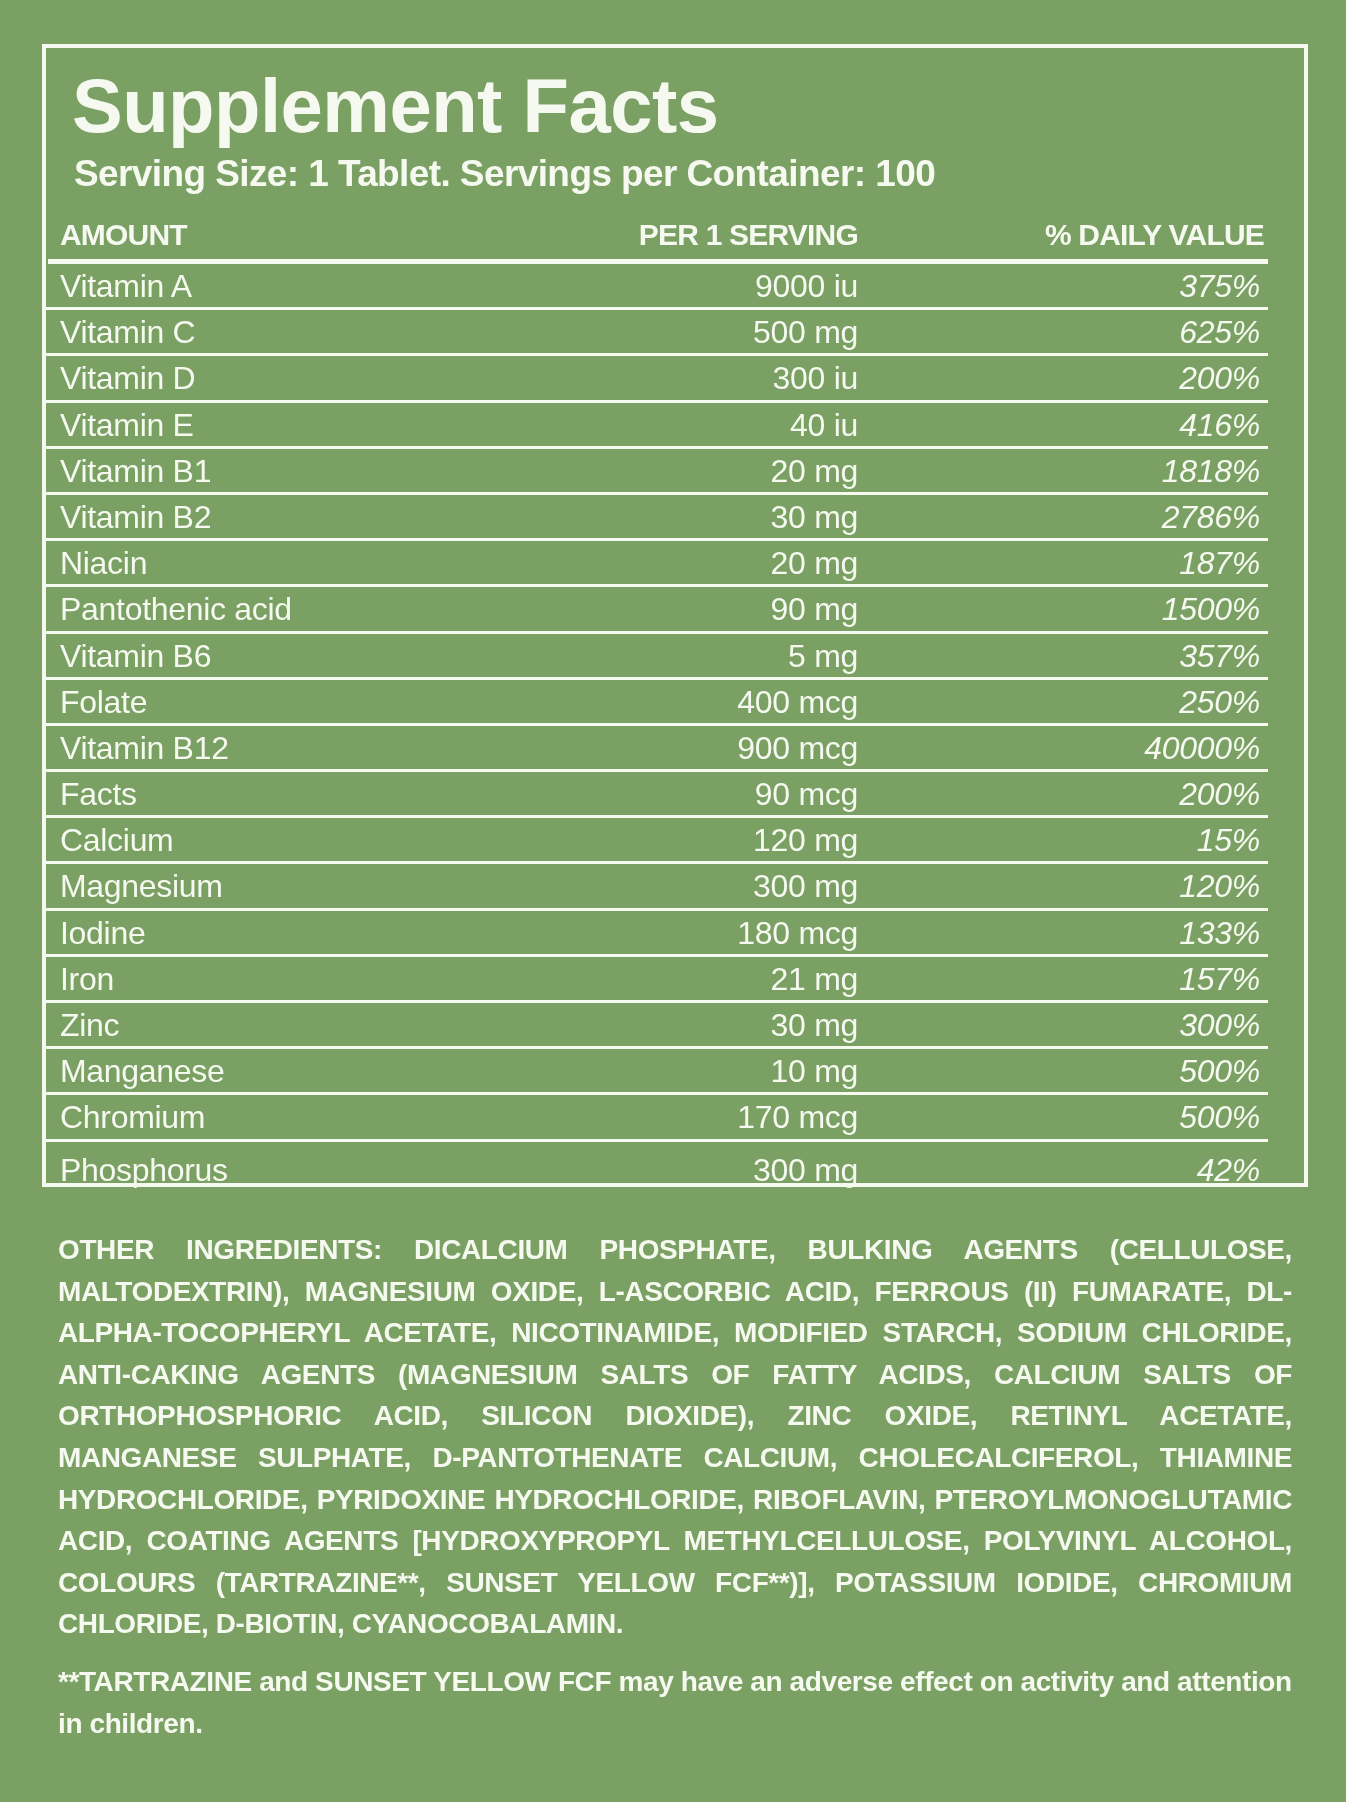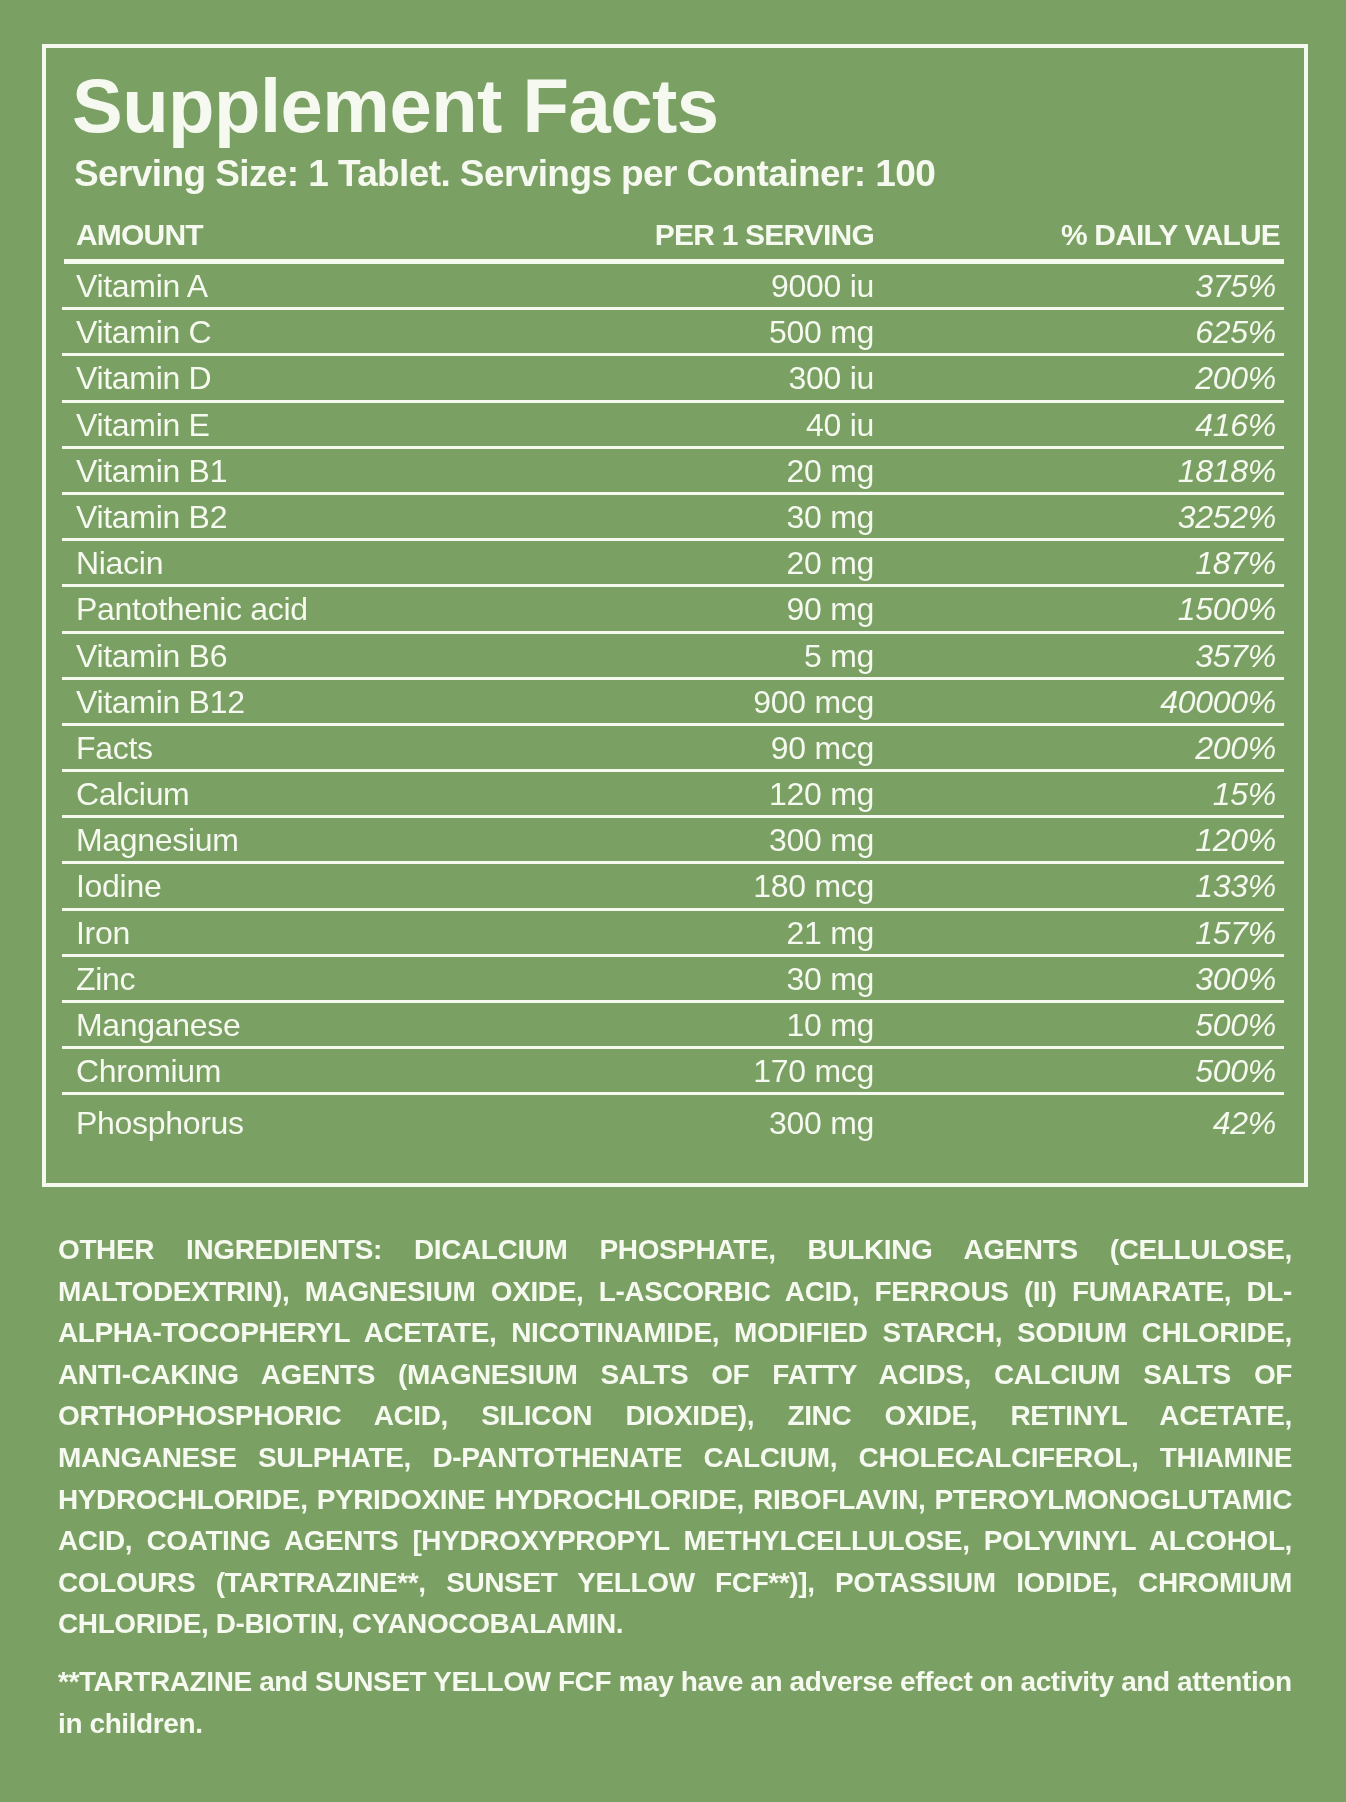--- a/index.html
+++ b/index.html
@@ -36,21 +36,21 @@
     left: 28px;
     top: 104px;
     font-size: 37px;
     line-height: 44px;
     font-weight: 700;
     letter-spacing: -0.6px;
     white-space: nowrap;
   }
   .table {
     position: absolute;
-    left: 16px;
+    left: 0;
     top: 164px;
     width: 1222px;
   }
   .thead {
     position: relative;
     height: 47px;
     border-bottom: 5px solid #f5f9ef;
     margin-left: 2px;
   }
   .th {
@@ -133,36 +133,41 @@
           <span class="cell dv">416%</span>
         </div>
       <div class="row">
           <span class="cell name">Vitamin B1</span>
           <span class="cell amount">20 mg</span>
           <span class="cell dv">1818%</span>
         </div>
       <div class="row">
           <span class="cell name">Vitamin B2</span>
           <span class="cell amount">30 mg</span>
-          <span class="cell dv">3252%</span>
+          <span class="cell dv">2786%</span>
         </div>
       <div class="row">
           <span class="cell name">Niacin</span>
           <span class="cell amount">20 mg</span>
           <span class="cell dv">187%</span>
         </div>
       <div class="row">
           <span class="cell name">Pantothenic acid</span>
           <span class="cell amount">90 mg</span>
           <span class="cell dv">1500%</span>
         </div>
       <div class="row">
           <span class="cell name">Vitamin B6</span>
           <span class="cell amount">5 mg</span>
           <span class="cell dv">357%</span>
+        </div>
+      <div class="row">
+          <span class="cell name">Folate</span>
+          <span class="cell amount">400 mcg</span>
+          <span class="cell dv">250%</span>
         </div>
       <div class="row">
           <span class="cell name">Vitamin B12</span>
           <span class="cell amount">900 mcg</span>
           <span class="cell dv">40000%</span>
         </div>
       <div class="row">
           <span class="cell name">Facts</span>
           <span class="cell amount">90 mcg</span>
           <span class="cell dv">200%</span>

